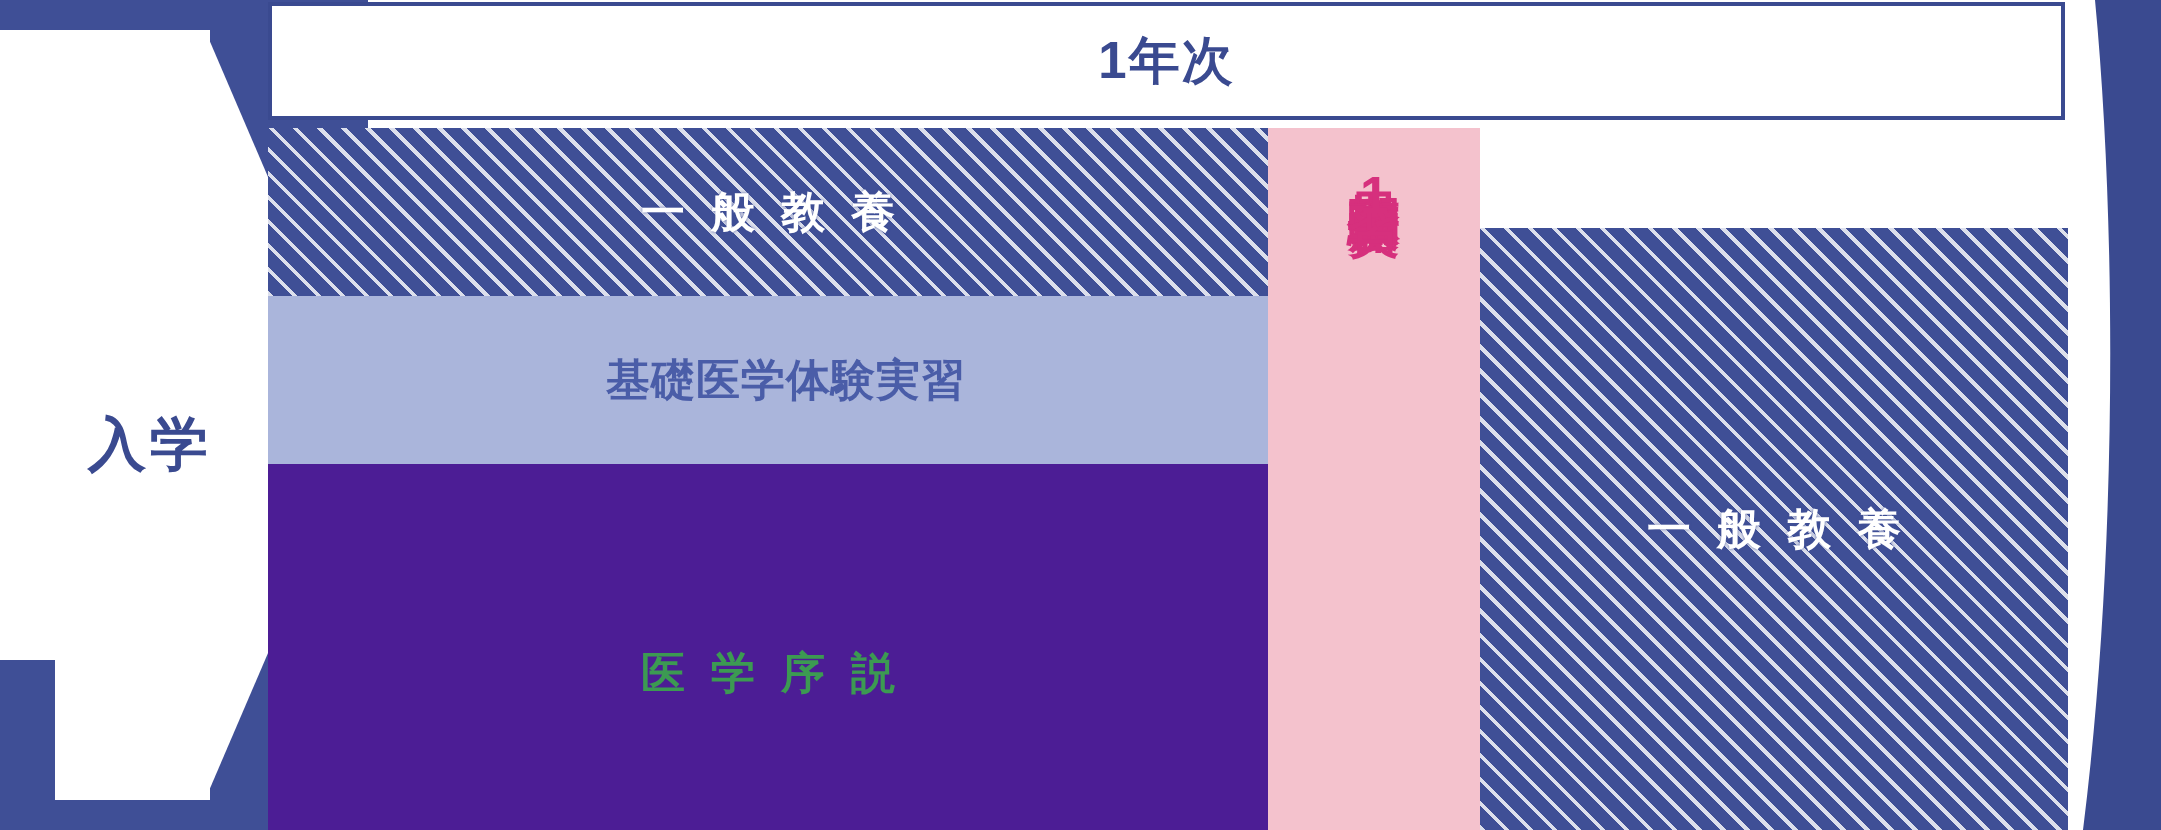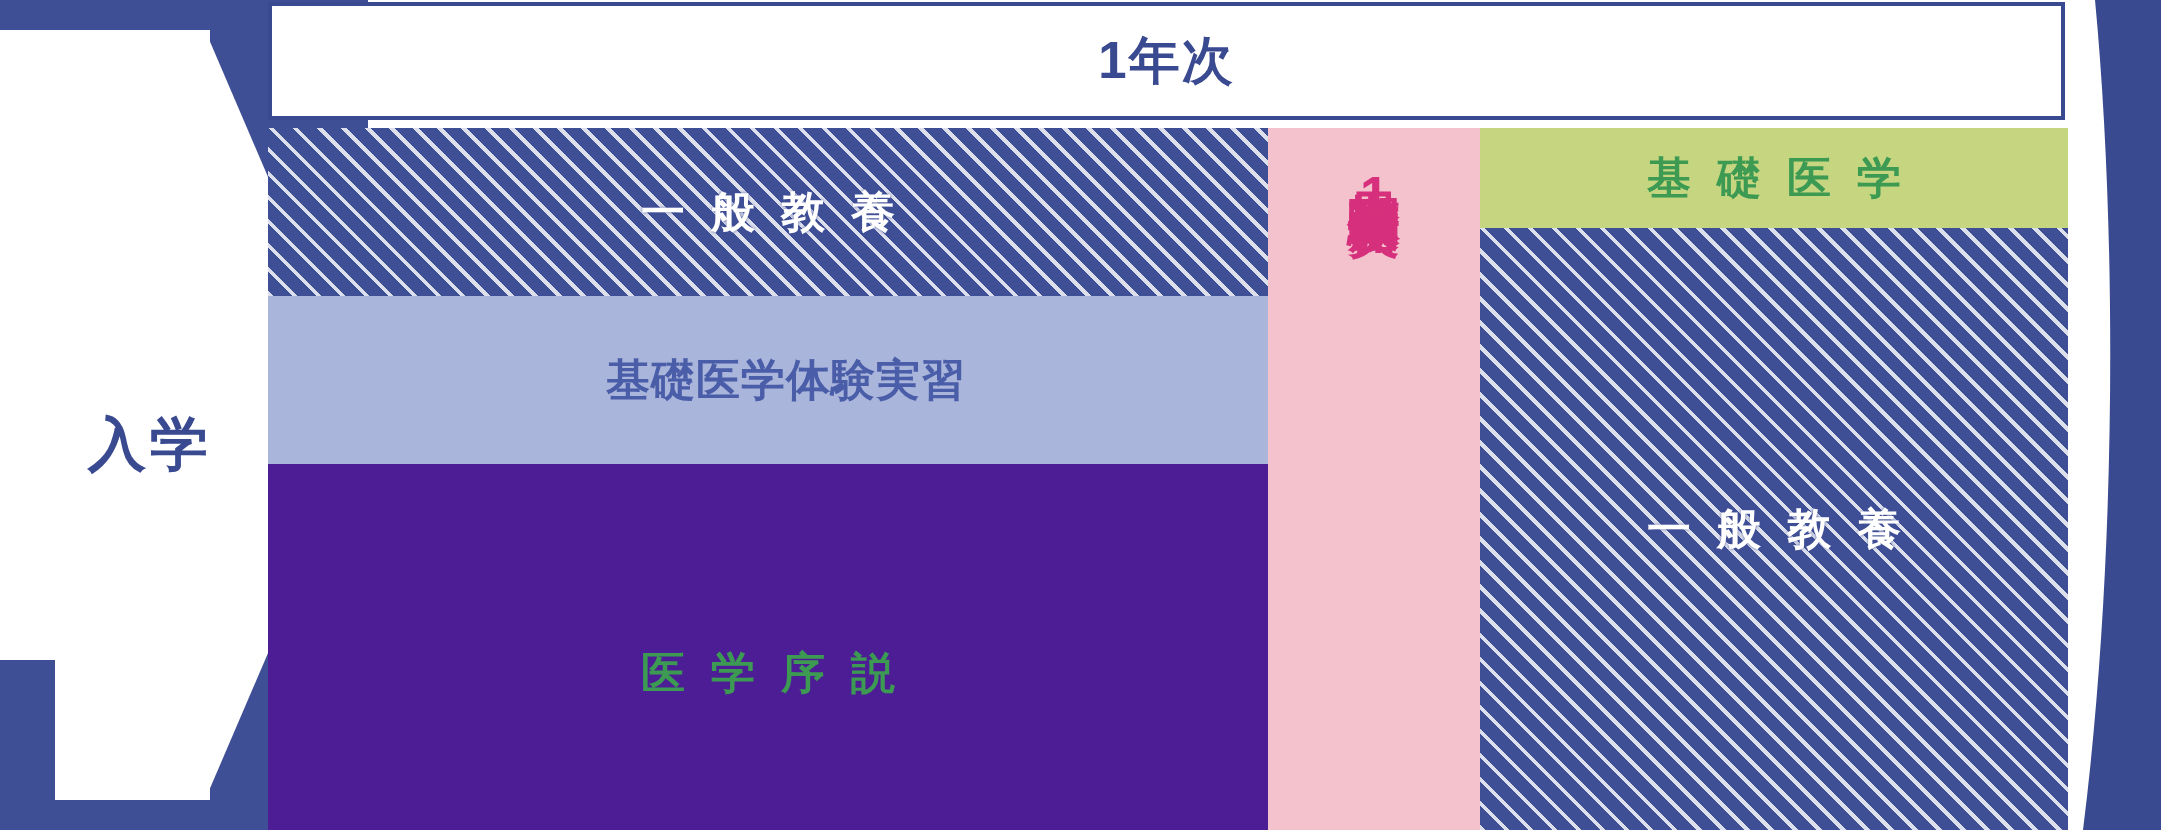--- a/index.html
+++ b/index.html
@@ -253,23 +253,20 @@
         <div class="cell c-intro">
           <span class="cell-text">医学序説</span>
         </div>
       </div>
 
       <div class="col-pink">
         <span class="vtext">早期臨床体験実習1</span>
       </div>
 
       <div class="col-right">
-        <div class="rcell c-basic-med">
-          <span class="rcell-text">基礎医学</span>
-        </div>
         <div class="rcell c-general-2 hatch-navy">
           <span class="rcell-text">一般教養</span>
         </div>
       </div>
 
     </div>
   </div>
 
   <div class="right-band">
     <svg width="96" height="830" viewBox="0 0 96 830" xmlns="http://www.w3.org/2000/svg">

